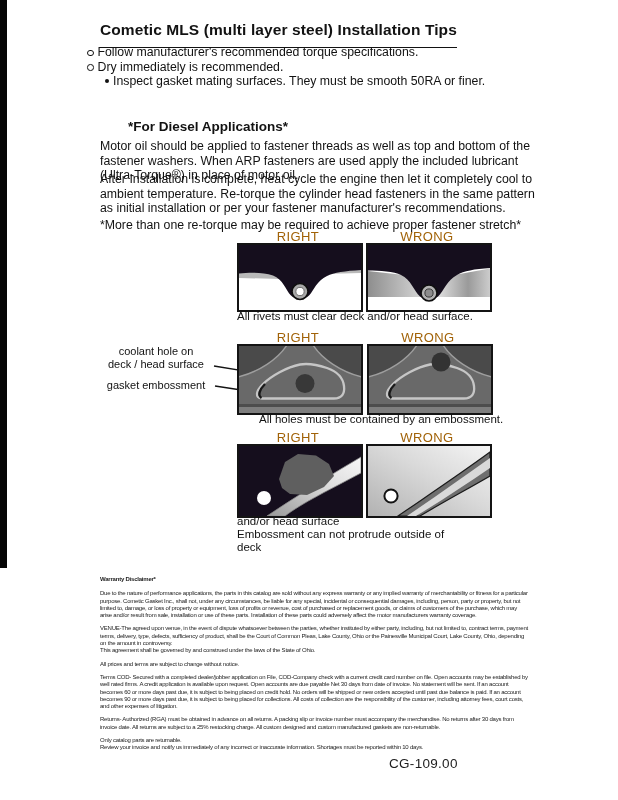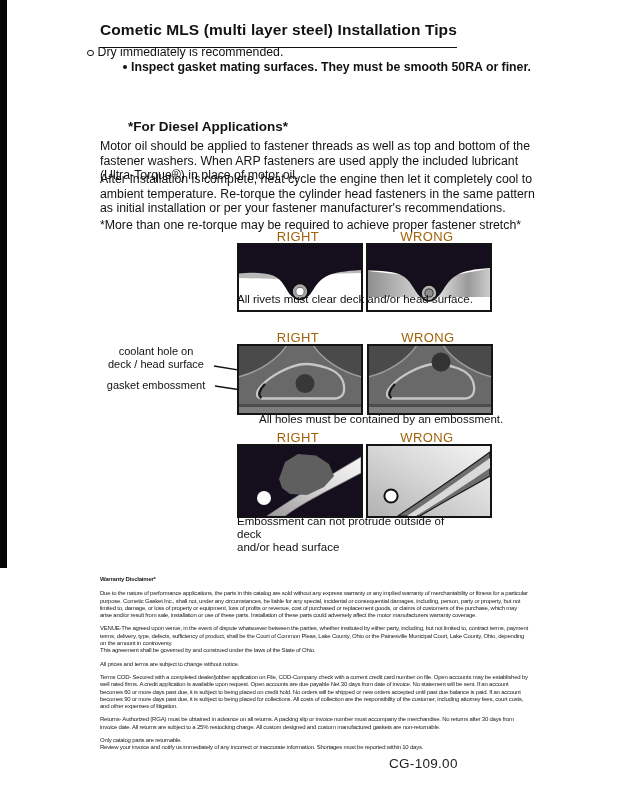--- a/index.html
+++ b/index.html
@@ -12,21 +12,21 @@
   
   .edge-bar{left:0;top:0;width:7px;height:568px;background:#050505;}
   
   .title{left:100px;top:21px;font-size:15.5px;font-weight:700;letter-spacing:.1px;
          border-bottom:1.6px solid #121212;padding-bottom:8px;}
   
   .bullets{left:87px;top:45px;font-size:12.3px;line-height:14.6px;}
   .bullet-row{display:flex;align-items:flex-start;}
   .ring{width:4.5px;height:4.5px;border:1.1px solid #121212;border-radius:50%;
         margin:4.5px 4px 0 0;flex:0 0 auto;}
-  .sub-bullets{margin-left:36px;font-weight:bold;}
+  .sub-bullets{margin-left:18px;}
   .dot{width:4px;height:4px;background:#121212;border-radius:50%;
        margin:5px 4px 0 0;flex:0 0 auto;}
   
   .diesel-heading{left:100px;top:119px;font-size:13.5px;font-weight:700;margin-left:28px;}
   .para{left:100px;width:444px;font-size:12.3px;line-height:14.6px;}
   .p1{top:139px;}
   .p2{top:172px;}
   .note{top:218px;}
   
   .dlabel{width:122px;text-align:center;font-size:13px;letter-spacing:.4px;color:#a16207;}
@@ -43,20 +43,24 @@
   .footer-code{left:389px;top:756px;font-size:13.5px;letter-spacing:.3px;color:#1c1c1c;}
 </style>
 </head>
 <body>
 
 <div class="abs edge-bar"></div>
 
 <div class="abs title">Cometic MLS (multi layer steel) Installation Tips</div>
 
 <div class="abs bullets">
+  <div class="bullet-row">
+    <span class="ring"></span>
+    <span>Follow manufacturer's recommended torque specifications.</span>
+  </div>
   <div class="bullet-row">
     <span class="ring"></span>
     <span>Dry immediately is recommended.</span>
   </div>
   <div class="sub-bullets">
     <div class="bullet-row">
       <span class="dot"></span>
       <span>Inspect gasket mating surfaces.  They must be smooth 50RA or finer.</span>
     </div>
   </div>
@@ -92,21 +96,21 @@
       </linearGradient>
     </defs>
     <rect width="122" height="65" fill="#ffffff"></rect>
     <polygon points="0,26 36,30 86,30 122,23.5 122,52 0,52" fill="url(#g1)"></polygon>
     <path d="M0,0 H122 V23 C106,24 96,26 89,30 C79,35 76,46 70,51.5 C66,55.5 56,55.5 52,51.5 C46,46 43,34.5 33,30 C26,26.5 12,25.5 0,25.5 Z" fill="#150e1d"></path>
     <circle cx="61" cy="48" r="8" fill="#b3b3b3" stroke="#0e0e0e" stroke-width="1.6"></circle>
     <circle cx="61" cy="48" r="4.1" fill="#8d8d8d" stroke="#2e2e2e" stroke-width="0.9"></circle>
   </svg>
 </div>
 
-<div class="abs caption" style="left:237px;top:293px;">All rivets must clear deck and/or head surface.</div>
+<div class="abs caption" style="left:237px;top:310px;">All rivets must clear deck and/or head surface.</div>
 
 <div class="abs dlabel" style="left:237px;top:330px;">RIGHT</div>
 <div class="abs dlabel" style="left:367px;top:330px;">WRONG</div>
 
 <div class="abs ann-label" style="left:100px;top:345px;width:112px;">
   <div>coolant hole on</div>
   <div>deck / head surface</div>
 </div>
 <div class="abs ann-label" style="left:100px;top:379px;width:112px;">gasket embossment</div>
 
@@ -172,22 +176,22 @@
       </linearGradient>
     </defs>
     <rect width="122" height="70" fill="url(#g4)"></rect>
     <path d="M30,70 C62,48 92,28 122,6 L122,30 C96,45 72,58 52,70 Z" fill="#6e6e6e" stroke="#1a1a1a" stroke-width="1.2"></path>
     <path d="M39,70 C67,51 94,32 122,12 L122,22 C97,39 73,55 48,70 Z" fill="#d9d9d9"></path>
     <circle cx="23" cy="50" r="6.6" fill="#ffffff" stroke="#121212" stroke-width="2"></circle>
   </svg>
 </div>
 
 <div class="abs caption" style="left:237px;top:515px;width:230px;">
+  <div>and/or head surface</div>
   <div>Embossment can not protrude outside of deck</div>
-  <div>and/or head surface</div>
 </div>
 
 <div class="abs warranty">
   <div class="wh">Warranty Disclaimer*</div>
   <div class="wp">Due to the nature of performance applications, the parts in this catalog are sold without any express warranty or any implied warranty of merchantability or fitness for a particular purpose.  Cometic Gasket Inc., shall not, under any circumstances, be liable for any special, incidental or consequential damages, including, person, party or property, but not limited to, damage, or loss of property or equipment, loss of profits or revenue, cost of purchased or replacement goods, or claims of customers of the purchase, which may arise and/or result from sale, installation or use of these parts.  Installation of these parts could adversely affect the motor manufacturers warranty coverage.</div>
   <div class="wp0">VENUE-The agreed upon venue, in the event of dispute whatsoever between the parties, whether instituted by either party, including, but not limited to, contract terms, payment terms, delivery, type, defects, sufficiency of product, shall be the Court of Common Pleas, Lake County, Ohio or the Painesville Municipal Court, Lake County, Ohio, depending on the amount in controversy.</div>
   <div class="wp">This agreement shall be governed by and construed under the laws of the State of Ohio.</div>
   <div class="wp">All prices and terms are subject to change without notice.</div>
   <div class="wp">Terms COD- Secured with a completed dealer/jobber application on File, COD-Company check with a current credit card number on file.  Open accounts may be established by well rated firms.  A credit application is available upon request.  Open accounts are due payable Net 30 days from date of invoice.  No statement will be sent.  If an account becomes 60 or more days past due, it is subject to being placed on credit hold.  No orders will be shipped or new orders accepted until past due balance is paid.  If an account becomes 90 or more days past due, it is subject to being placed for collections.  All costs of collection are the responsibility of the customer, including attorney fees, court costs, and other expenses of litigation.</div>
   <div class="wp">Returns- Authorized (RGA) must be obtained in advance on all returns.  A packing slip or invoice number must accompany the merchandise.  No returns after 30 days from invoice date.  All returns are subject to a 25% restocking charge.  All custom designed and custom manufactured gaskets are non-returnable.</div>

